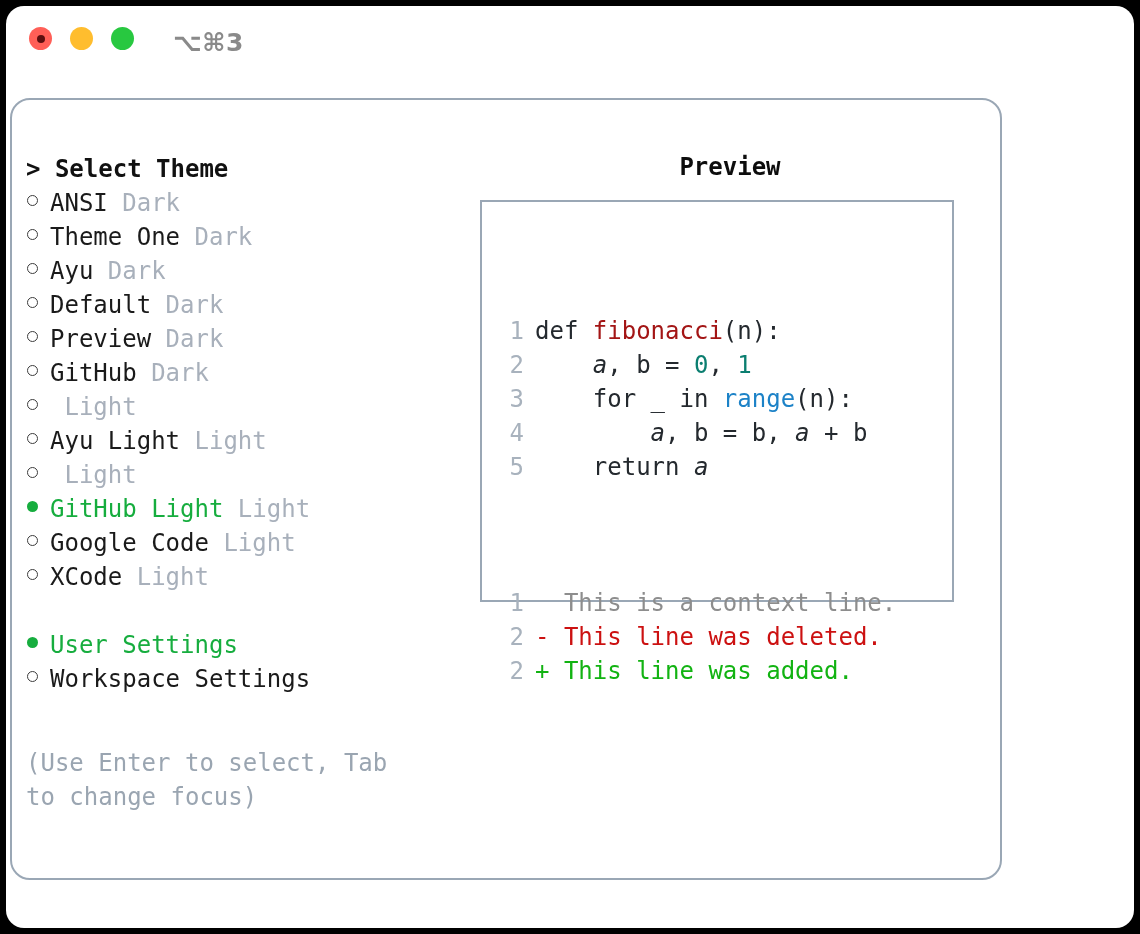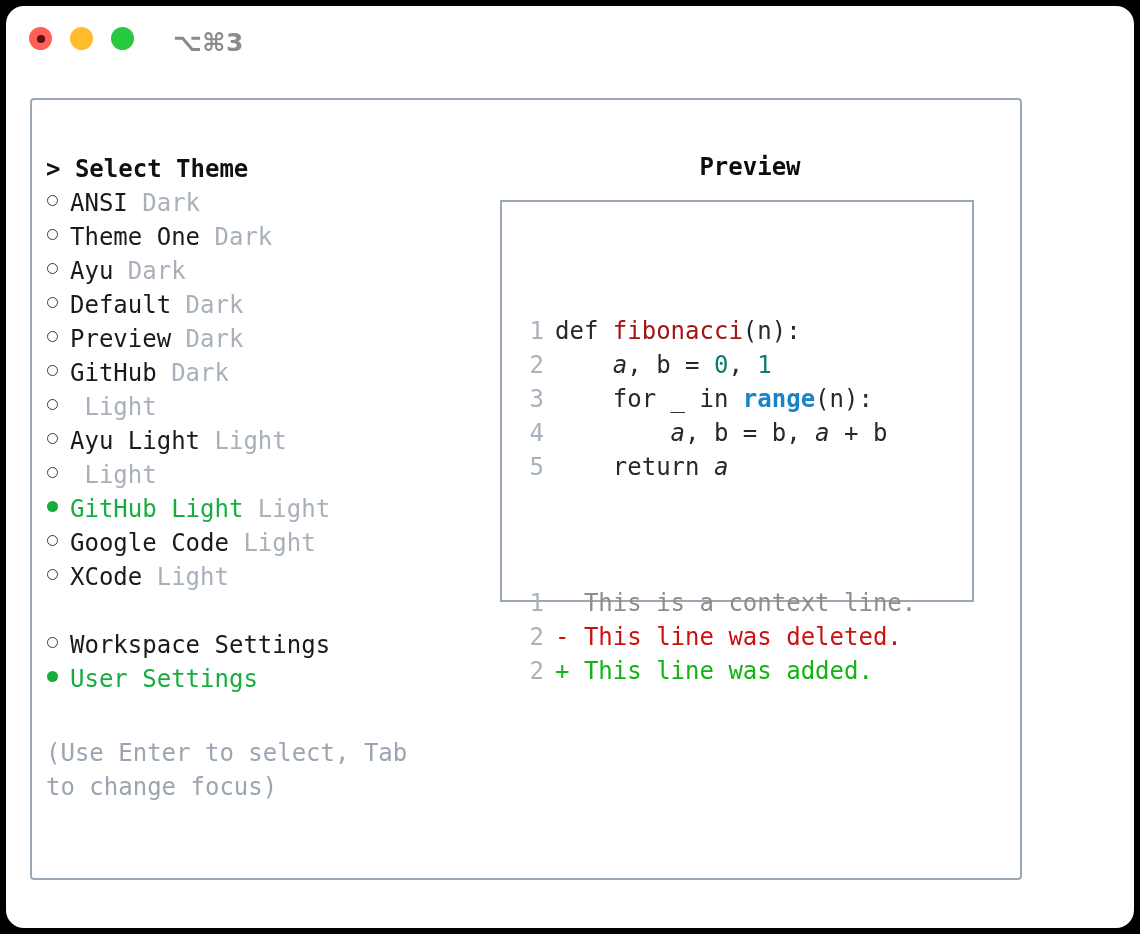--- a/index.html
+++ b/index.html
@@ -65,26 +65,26 @@
     font-size: 25px;
     font-weight: bold;
     color: #8a8a8a;
     letter-spacing: 0.5px;
     font-family: "DejaVu Sans", "Liberation Sans", sans-serif;
   }
 
   
   .panel {
     position: absolute;
-    left: 24px;
+    left: 4px;
     top: 92px;
     width: 988px;
     height: 778px;
     border: 2px solid #9aa7b5;
-    border-radius: 4px;
+    border-radius: 20px;
     background: #ffffff;
   }
 
   .columns {
     position: absolute;
     left: 0; top: 0;
     width: 100%; height: 100%;
   }
 
   
@@ -147,21 +147,21 @@
     font-size: 24px;
     line-height: 34px;
     height: 34px;
     white-space: pre;
     display: flex;
   }
 
   .spacer-row { height: 34px; }
 
   .hint {
-    margin-top: 6px;
+    margin-top: 16px;
     font-size: 24px;
     line-height: 34px;
     color: #9aa5b1;
     width: 400px;
     white-space: pre-wrap;
   }
 
   
   .right-col {
     position: absolute;
@@ -197,21 +197,21 @@
   .ln {
     color: #a8b2bd;
     width: 26px;
     flex: 0 0 26px;
     text-align: right;
   }
   .ln-gap { width: 11px; flex: 0 0 11px; }
   .tok-plain { color: #24292e; }
   .tok-func  { color: #a31515; }
   .tok-num   { color: #0b7e70; }
-  .tok-builtin { color: #1c82c7; font-weight: bold; }
+  .tok-builtin { color: #1c82c7; }
   .tok-ital  { font-style: italic; }
 
   .diff { margin-top: 34px; }
   .diff-ctx { color: #8d8d8d; }
   .diff-del { color: #cc1111; }
   .diff-add { color: #12b312; }
 </style>
 </head>
 <body>
 
@@ -242,22 +242,22 @@
             <div class="opt-row"><span class="bullet"><span class="dot-empty"></span></span><span class="opt-label">Ayu Light</span><span> </span><span class="opt-tag">Light</span></div>
             <div class="opt-row"><span class="bullet"><span class="dot-empty"></span></span><span> </span><span class="opt-tag">Light</span></div>
             <div class="opt-row"><span class="bullet"><span class="dot-full"></span></span><span class="opt-label sel">GitHub Light</span><span> </span><span class="opt-tag">Light</span></div>
             <div class="opt-row"><span class="bullet"><span class="dot-empty"></span></span><span class="opt-label">Google Code</span><span> </span><span class="opt-tag">Light</span></div>
             <div class="opt-row"><span class="bullet"><span class="dot-empty"></span></span><span class="opt-label">XCode</span><span> </span><span class="opt-tag">Light</span></div>
           </div>
 
         <div class="spacer-row"></div>
 
         <div id="apply-items">
+            <div class="opt-row"><span class="bullet"><span class="dot-full"></span></span><span class="opt-label sel">User Settings</span></div>
             <div class="opt-row"><span class="bullet"><span class="dot-empty"></span></span><span class="opt-label">Workspace Settings</span></div>
-            <div class="opt-row"><span class="bullet"><span class="dot-full"></span></span><span class="opt-label sel">User Settings</span></div>
           </div>
 
         <div class="spacer-row"></div>
         <div class="hint">(Use Enter to select, Tab to change focus)</div>
       </div>
 
       <div class="right-col">
         <div class="preview-title">Preview</div>
         <div class="preview-box">
           <div class="code">

